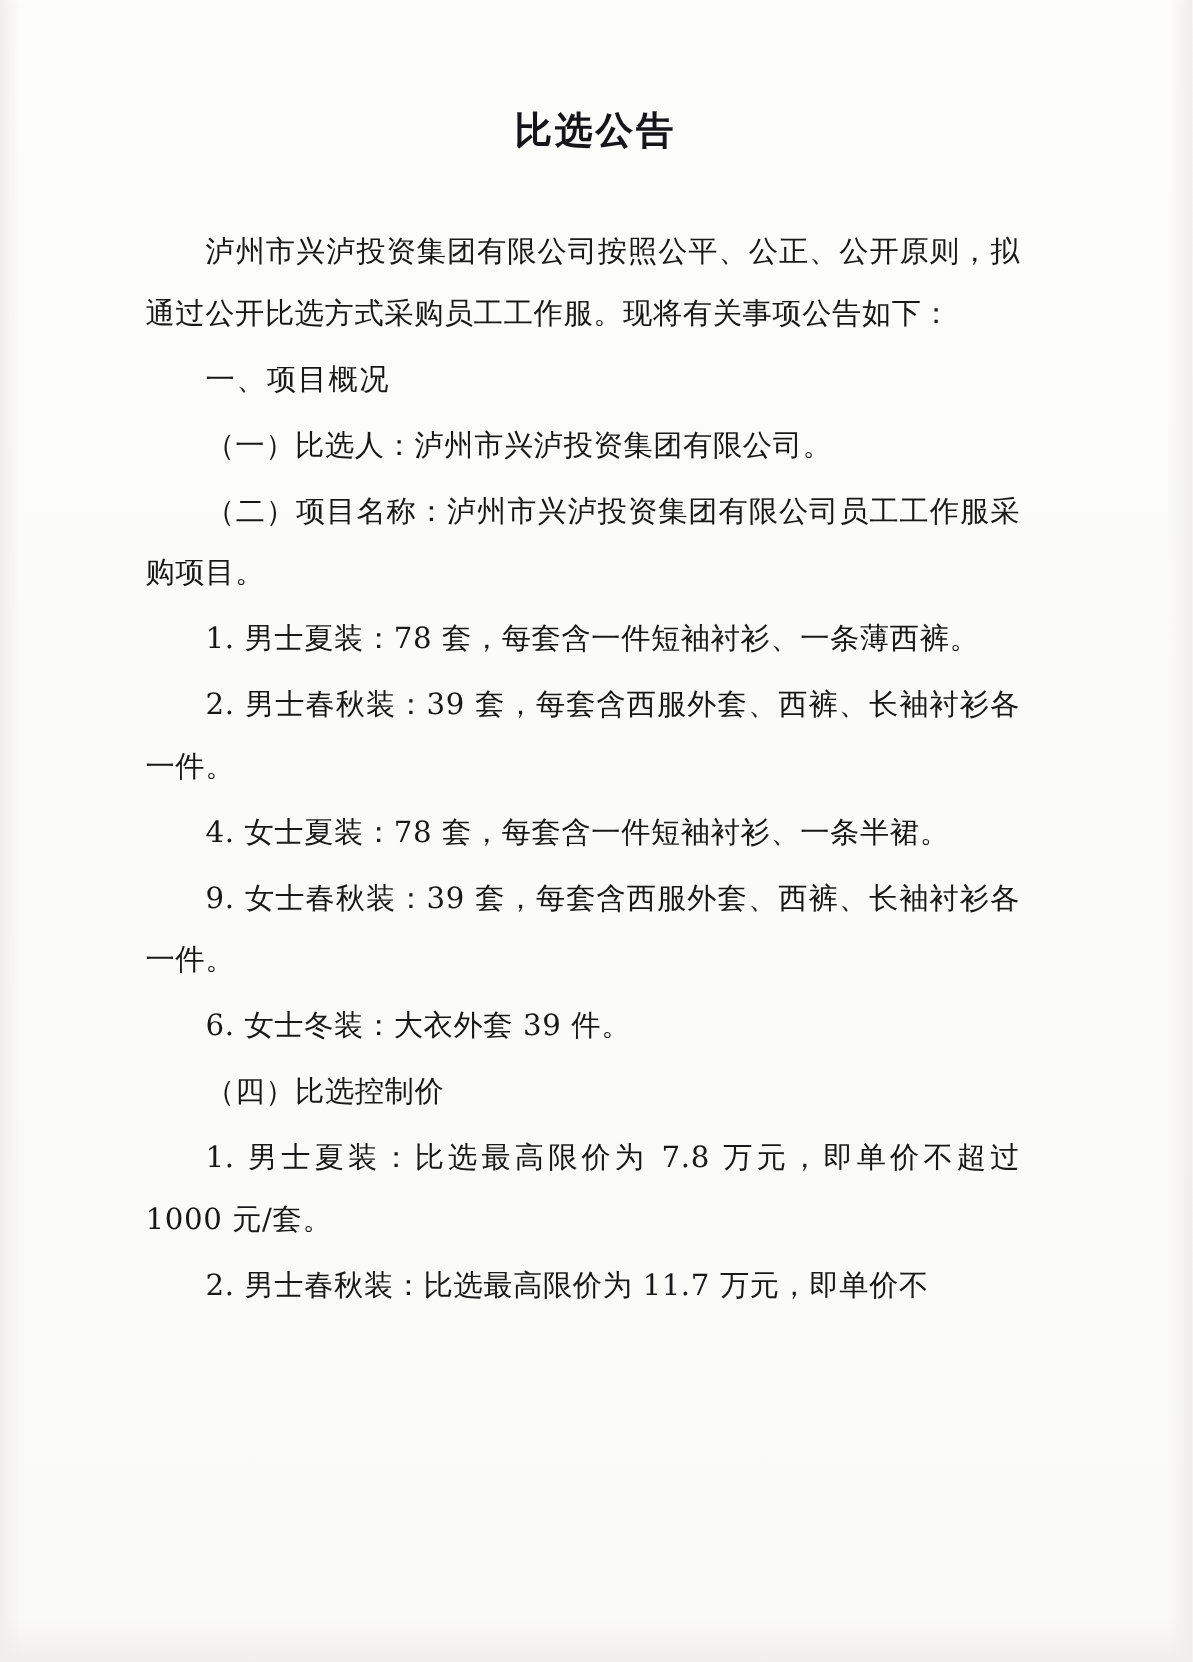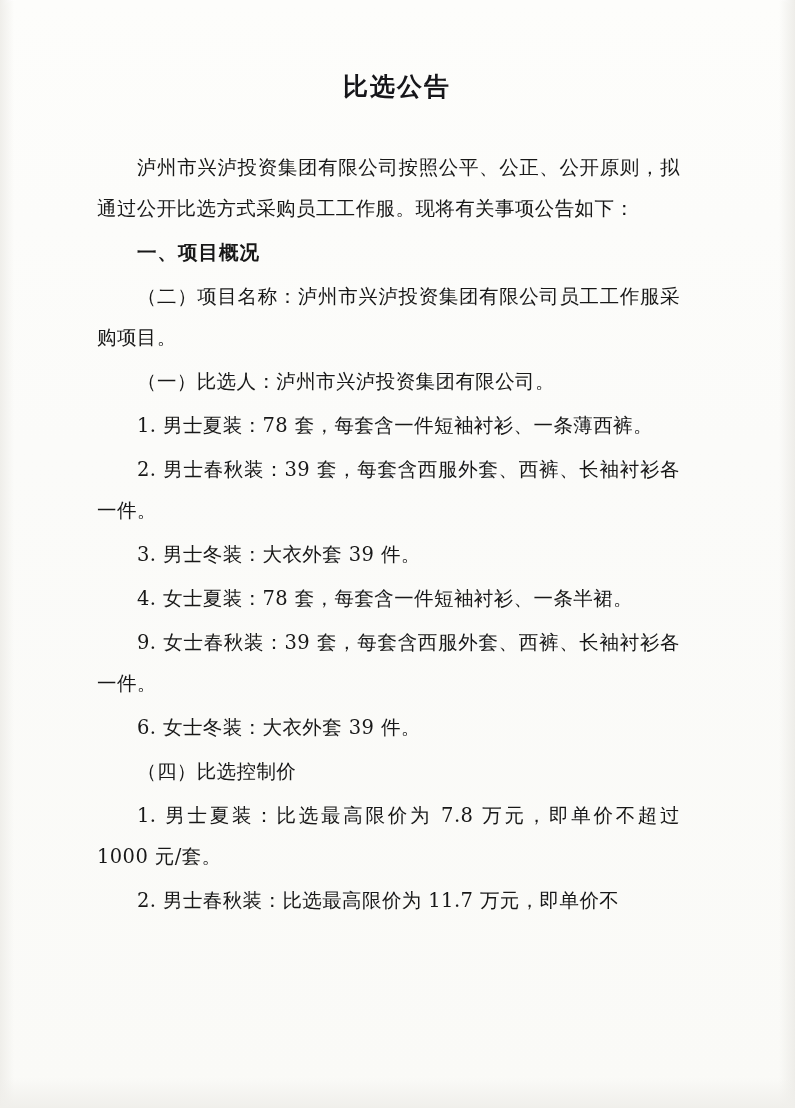--- a/index.html
+++ b/index.html
@@ -66,43 +66,42 @@
     line-height: 41px;
     color: #181818;
     text-align: justify;
     text-justify: inter-ideograph;
     letter-spacing: 0.4px;
   }
   p.indent2 {
     text-indent: 40px;
   }
   p.heading {
-    font-weight: bold;
+    font-weight: normal;
     text-indent: 40px;
     letter-spacing: 1px;
   }
 </style>
 </head>
 <body>
 
 <div class="page">
   <div class="paper-edge-left"></div>
   <div class="paper-edge-right"></div>
   <div class="paper-edge-bottom"></div>
 
   <div class="content">
     <h1 class="doc-title">比选公告</h1>
 
     <p class="para indent2">泸州市兴泸投资集团有限公司按照公平、公正、公开原则，拟通过公开比选方式采购员工工作服。现将有关事项公告如下：</p>
     <p class="para heading">一、项目概况</p>
+    <p class="para indent2">（一）比选人：泸州市兴泸投资集团有限公司。</p>
     <p class="para indent2">（二）项目名称：泸州市兴泸投资集团有限公司员工工作服采购项目。</p>
-    <p class="para indent2">（一）比选人：泸州市兴泸投资集团有限公司。</p>
     <p class="para indent2">1. 男士夏装：78 套，每套含一件短袖衬衫、一条薄西裤。</p>
     <p class="para indent2">2. 男士春秋装：39 套，每套含西服外套、西裤、长袖衬衫各一件。</p>
-    <p class="para indent2">3. 男士冬装：大衣外套 39 件。</p>
     <p class="para indent2">4. 女士夏装：78 套，每套含一件短袖衬衫、一条半裙。</p>
     <p class="para indent2">9. 女士春秋装：39 套，每套含西服外套、西裤、长袖衬衫各一件。</p>
     <p class="para indent2">6. 女士冬装：大衣外套 39 件。</p>
     <p class="para indent2">（四）比选控制价</p>
     <p class="para indent2">1. 男士夏装：比选最高限价为 7.8 万元，即单价不超过 1000 元/套。</p>
     <p class="para indent2">2. 男士春秋装：比选最高限价为 11.7 万元，即单价不</p>
   </div>
 </div>
 
 </body></html>

